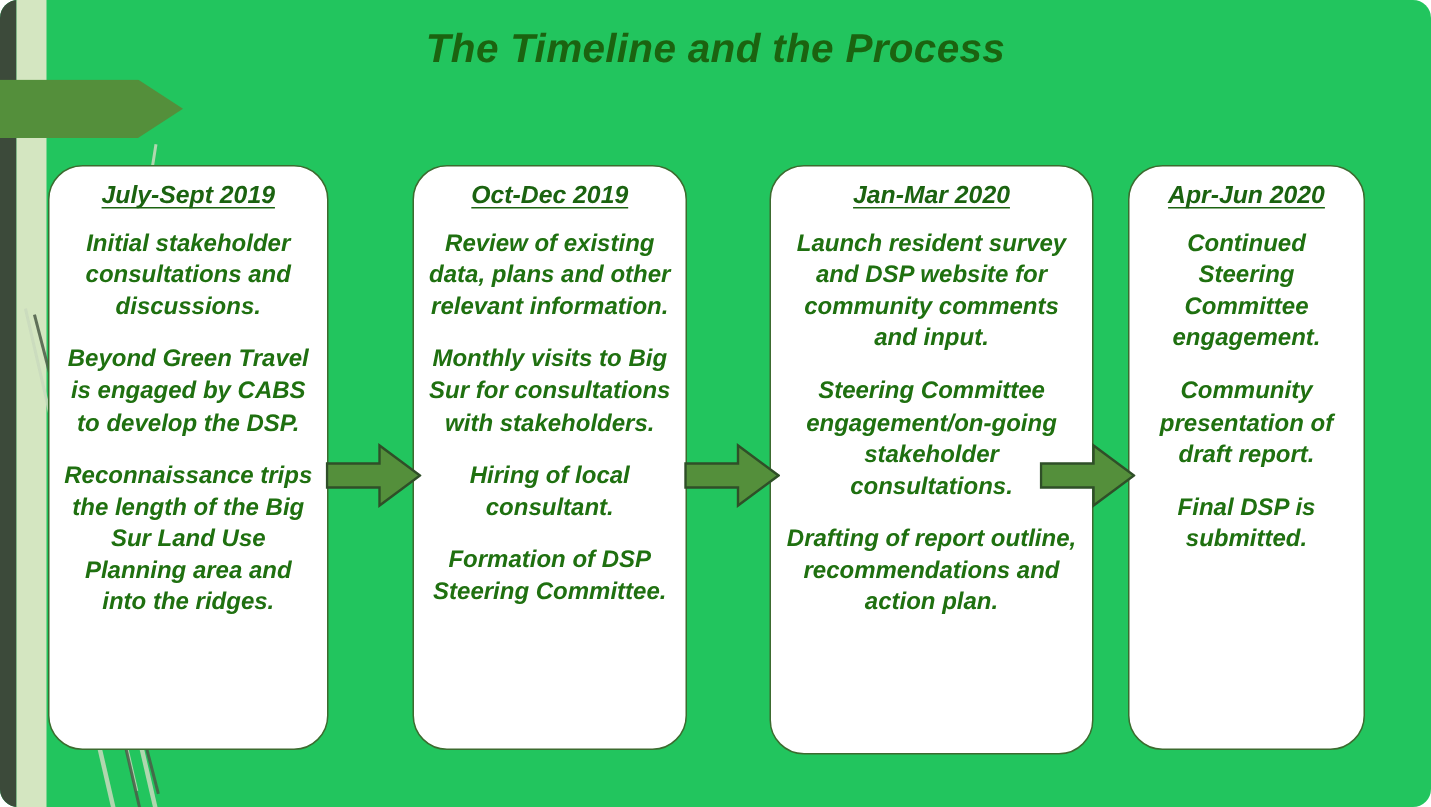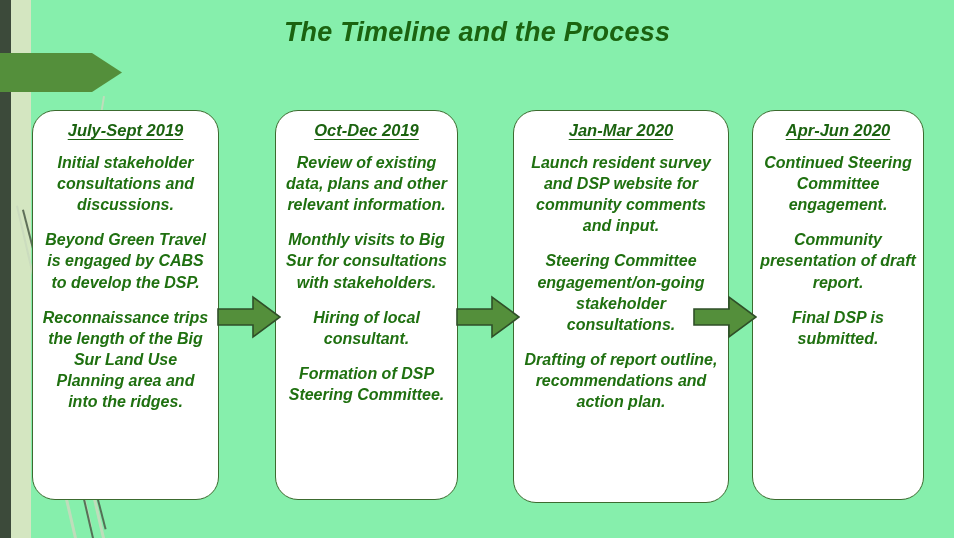--- a/index.html
+++ b/index.html
@@ -5,22 +5,23 @@
   html, body {
     margin: 0;
     padding: 0;
     background: #ffffff;
   }
   #slide {
     position: relative;
     width: 954px;
     height: 538px;
     overflow: hidden;
-    background: #86efac;
+    background: #22c55e;
     font-family: "Liberation Sans", sans-serif;
+    border-radius: 12px;
   }
 
   
   .left-dark-bar {
     position: absolute;
     left: 0; top: 0;
     width: 11px; height: 538px;
     background: #3c4a3a;
   }
   .left-light-strip {
@@ -84,21 +85,21 @@
   .card p {
     margin: 0 0 14px 0;
     font-size: 16px;
     line-height: 1.32;
   }
   .card p:last-child { margin-bottom: 0; }
 
   #card-0 { left: 32px;  width: 187px; height: 390px; }
   #card-1 { left: 275px; width: 183px; height: 390px; }
   #card-2 { left: 513px; width: 216px; height: 393px; }
-  #card-3 { left: 752px; width: 172px; height: 390px; }
+  #card-3 { left: 752px; width: 158px; height: 390px; }
 
   
   .connector {
     position: absolute;
     top: 295px;
     width: 64px;
     height: 44px;
   }
   .connector svg { display: block; }
   #conn-0 { left: 217px; }

